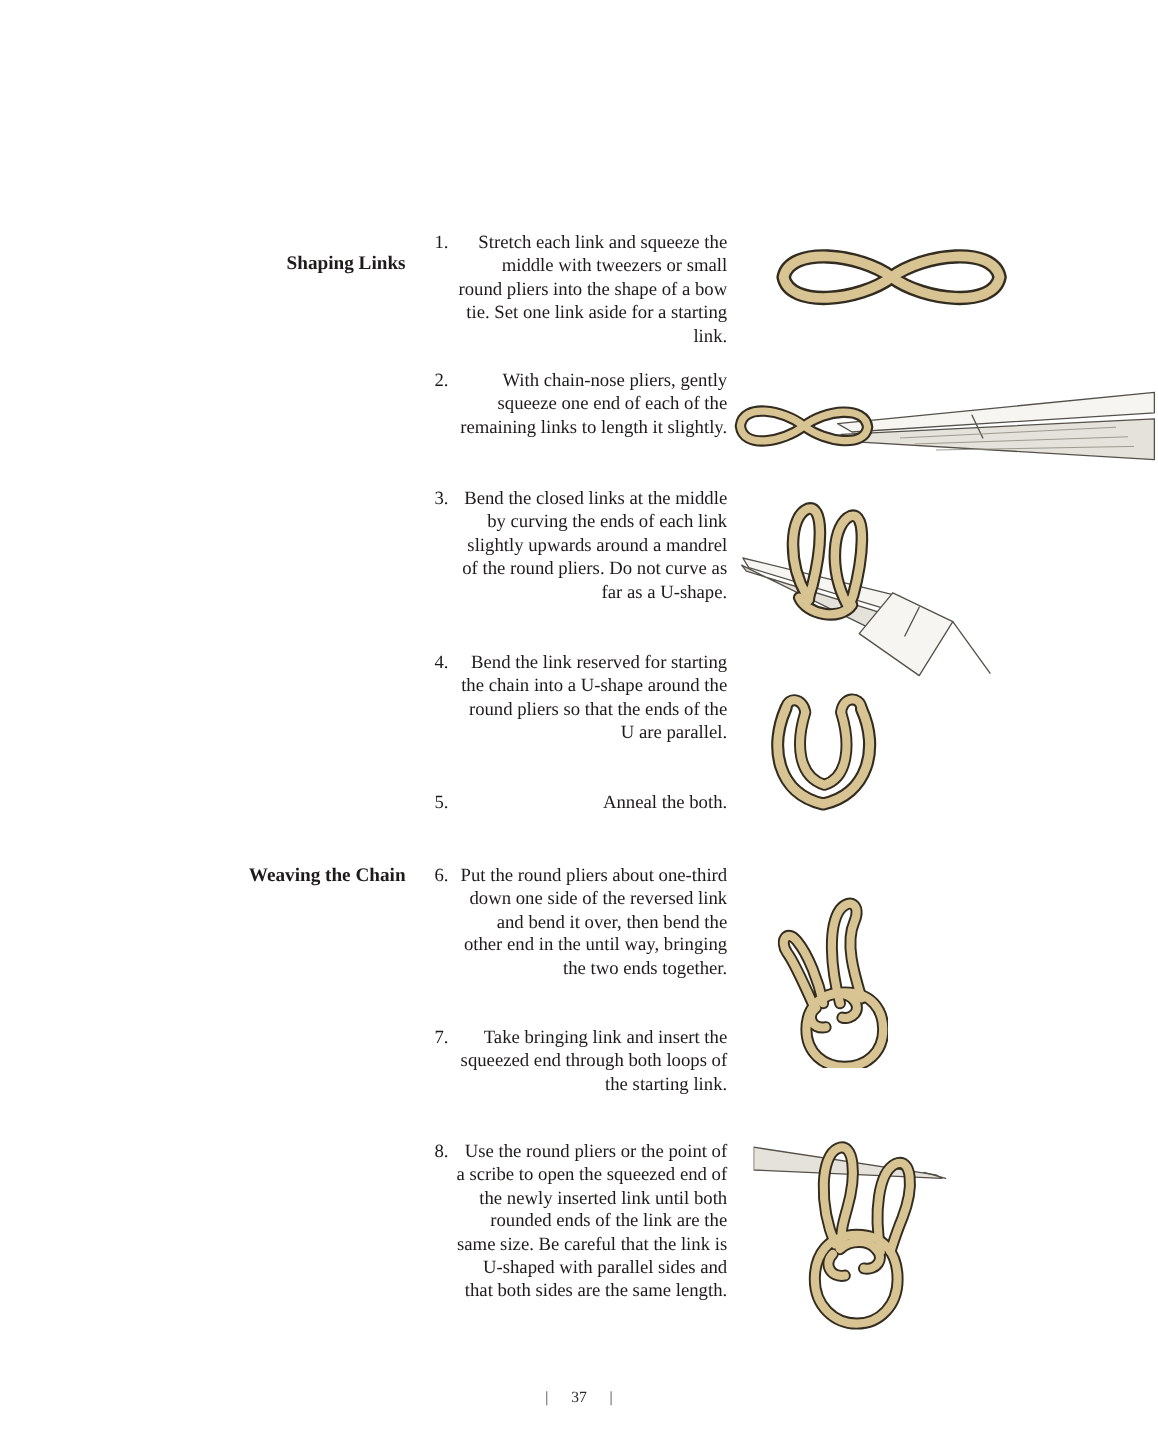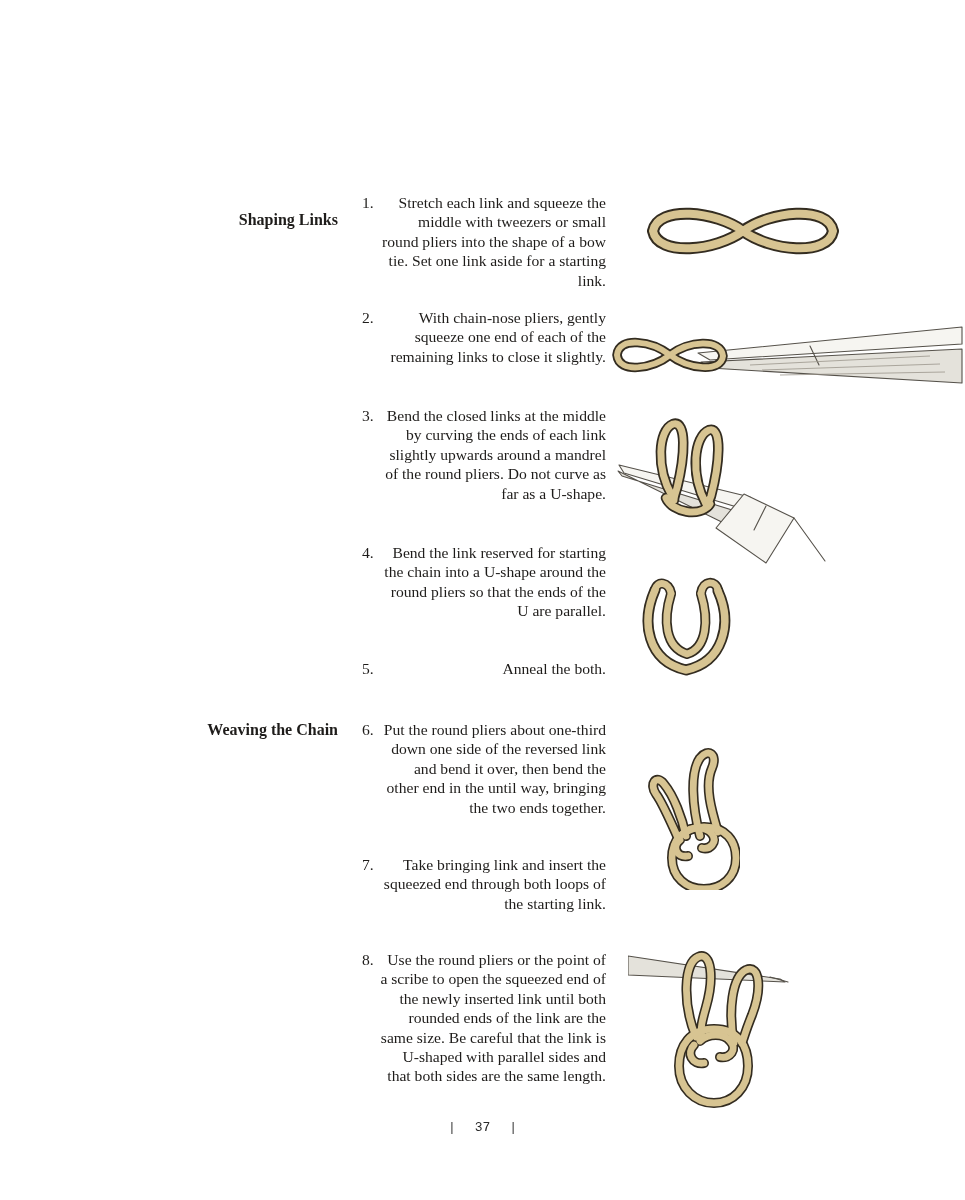--- a/index.html
+++ b/index.html
@@ -28,41 +28,41 @@
   .step .txt{flex:1;text-align:right;}
   .illus{position:absolute; margin:0; padding:0;}
   .illus svg{width:100%; height:100%; display:block;}
   .wire-out{fill:none; stroke:var(--wire-edge); stroke-linecap:round; stroke-linejoin:round;}
   .wire-in{fill:none; stroke:var(--wire); stroke-linecap:round; stroke-linejoin:round;}
   .tool{fill:var(--tool); stroke:var(--tool-edge); stroke-width:1.1; stroke-linejoin:round;}
   .tool-shade{fill:var(--tool-shade); stroke:var(--tool-edge); stroke-width:1.1; stroke-linejoin:round;}
   .tool-line{fill:none; stroke:var(--tool-edge); stroke-width:1.1; stroke-linecap:round;}
   .hatch{fill:none; stroke:#9a968c; stroke-width:0.8;}
   .footer{
-    position:absolute; top:1120px; left:0; right:0; text-align:center;
-    font-size:13px; color:#2a2a2a;font-family:Liberation Mono, monospace;
+    position:absolute; top:1156px; left:0; right:0; text-align:center;
+    font-size:13px; color:#2a2a2a;
   }
   .footer .bar{display:inline-block; margin:0 19px; color:#3a3a3a; font-weight:normal;}
 </style>
 </head>
 <body>
 
 <div class="page">
 
 
   <div class="side-heading" style="top:193px;margin-top:17px;">Shaping Links</div>
   <div class="side-heading" style="top:720px;text-align:right;">Weaving the Chain</div>
 
   <div class="step" style="top:193px;">
     <span class="num">1.</span>
     <span class="txt">Stretch each link and squeeze the middle with tweezers or small round pliers into the shape of a bow tie. Set one link aside for a starting link.</span>
   </div>
   <div class="step" style="top:308px;">
     <span class="num">2.</span>
-    <span class="txt">With chain-nose pliers, gently squeeze one end of each of the remaining links to close it slightly.</span>
+    <span class="txt">With chain-nose pliers, gently squeeze one end of each of the remaining links to length it slightly.</span>
   </div>
   <div class="step" style="top:406px;">
     <span class="num">3.</span>
     <span class="txt">Bend the closed links at the middle by curving the ends of each link slightly upwards around a mandrel of the round pliers. Do not curve as far as a U-shape.</span>
   </div>
   <div class="step" style="top:543px;">
     <span class="num">4.</span>
     <span class="txt">Bend the link reserved for starting the chain into a U-shape around the round pliers so that the ends of the U are parallel.</span>
   </div>
   <div class="step" style="top:659px;">

